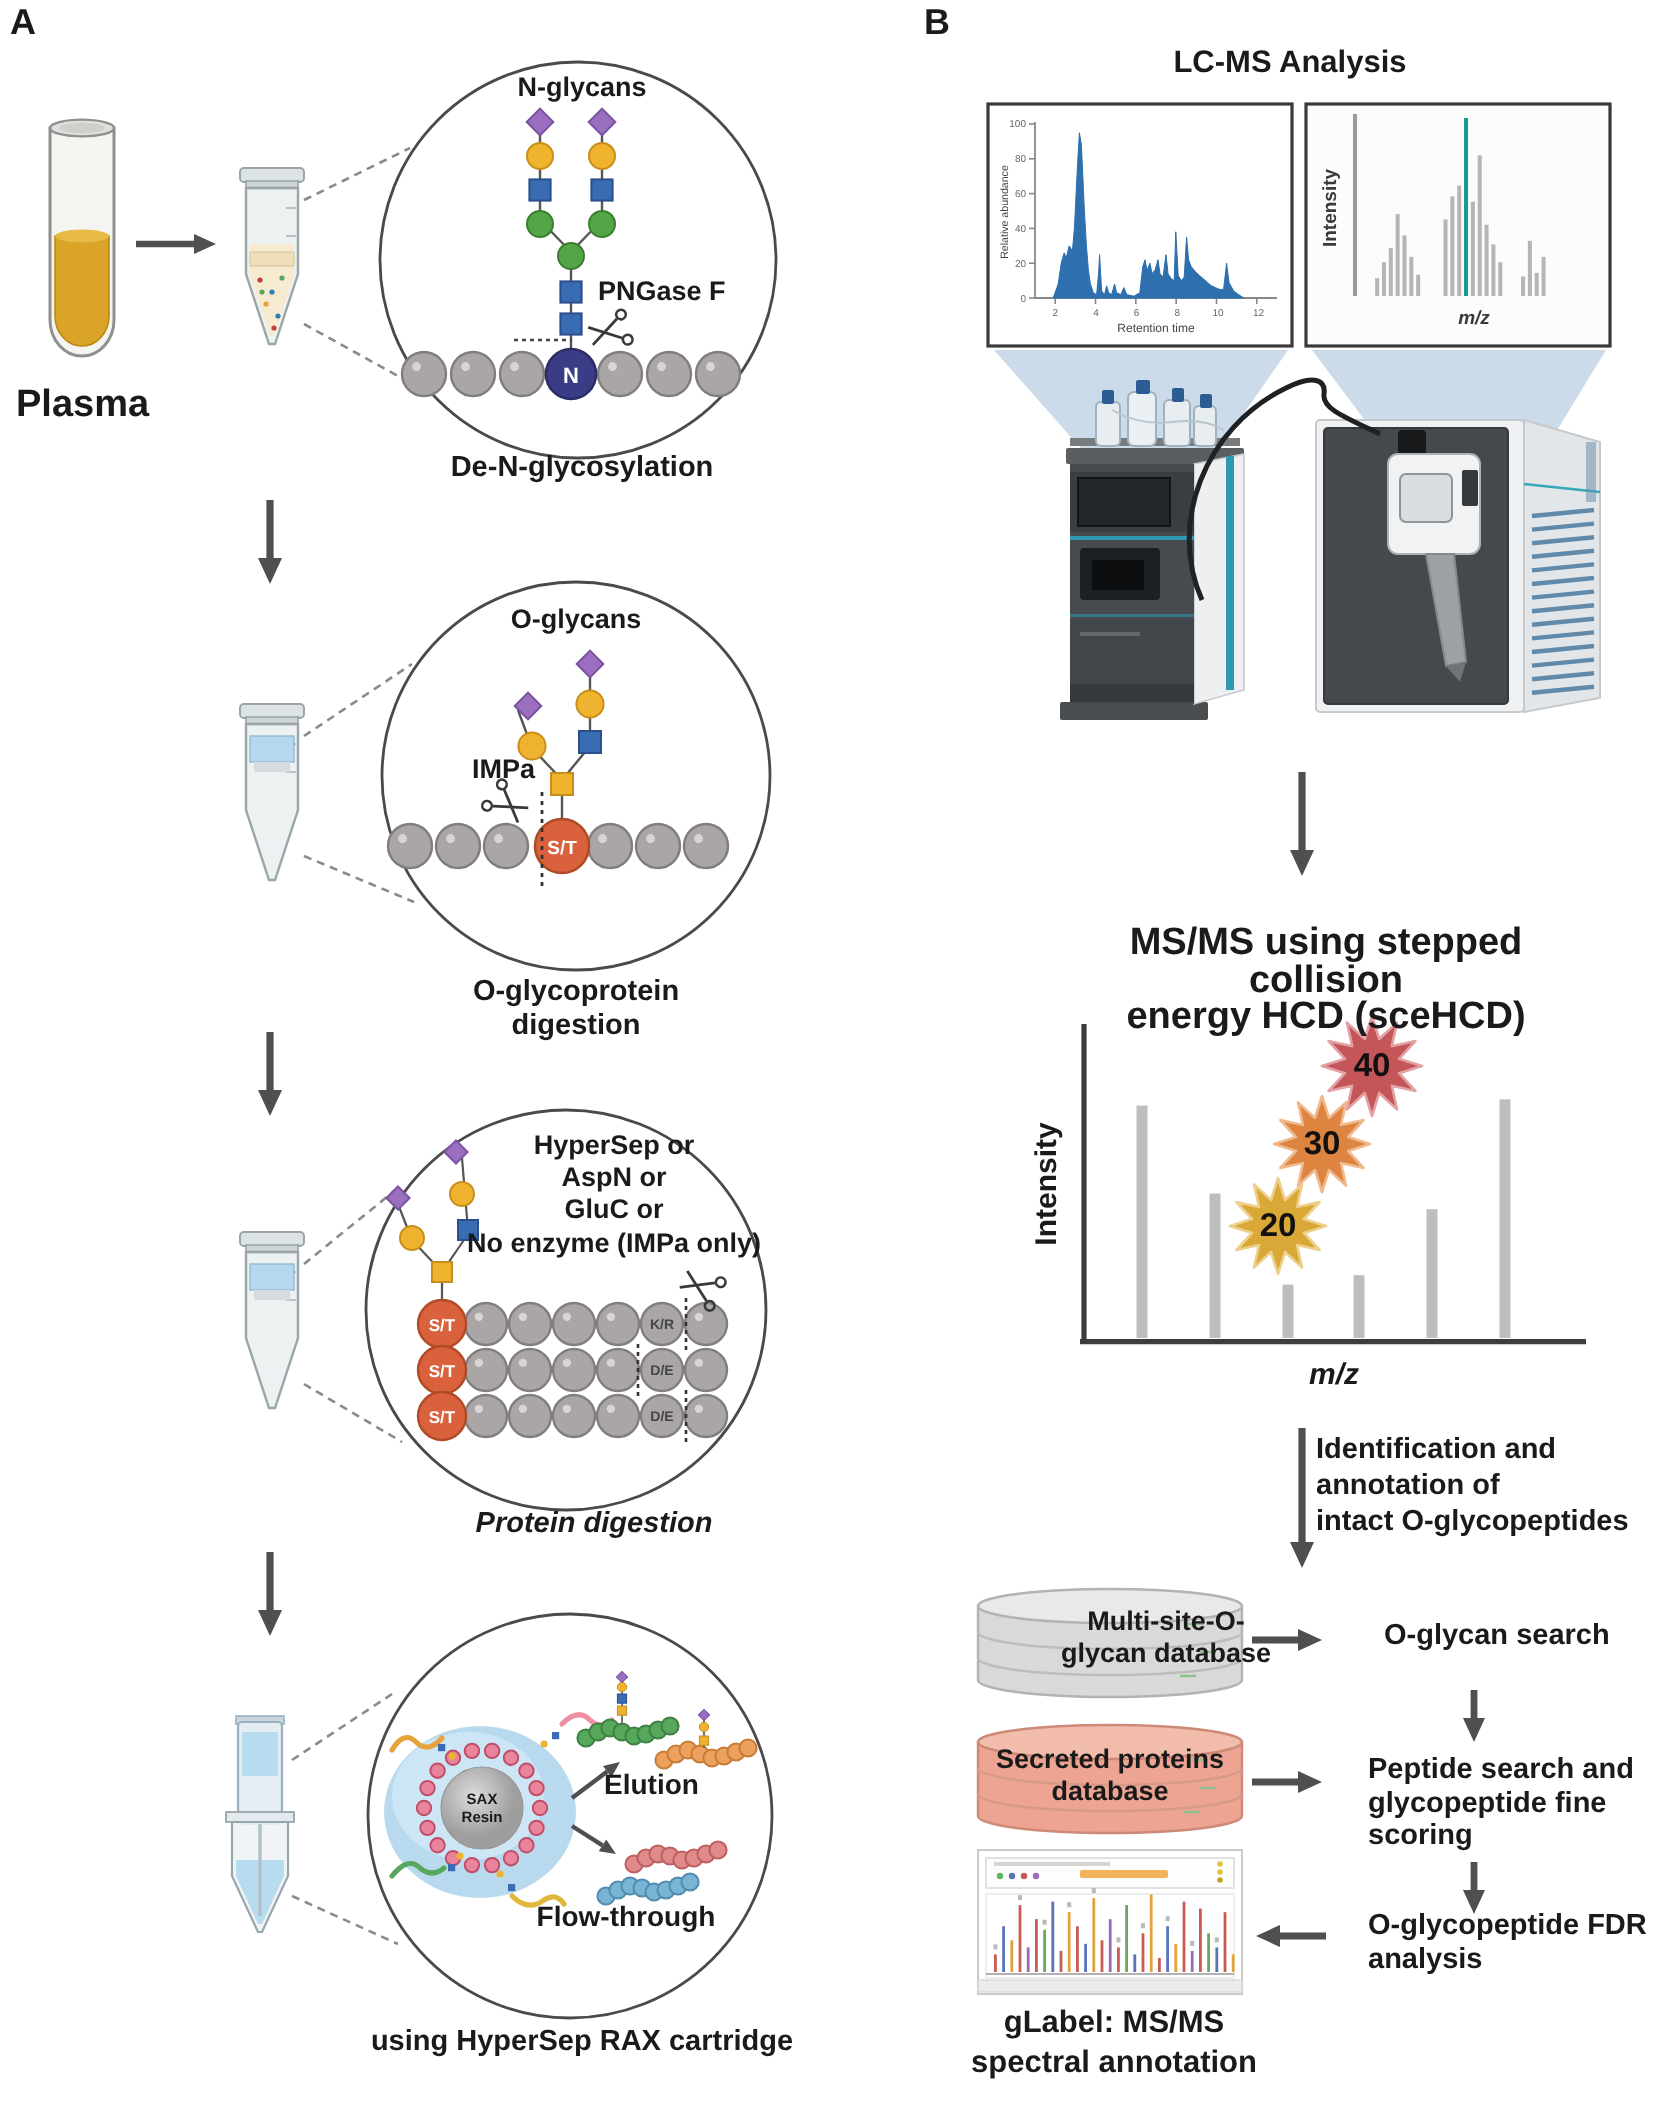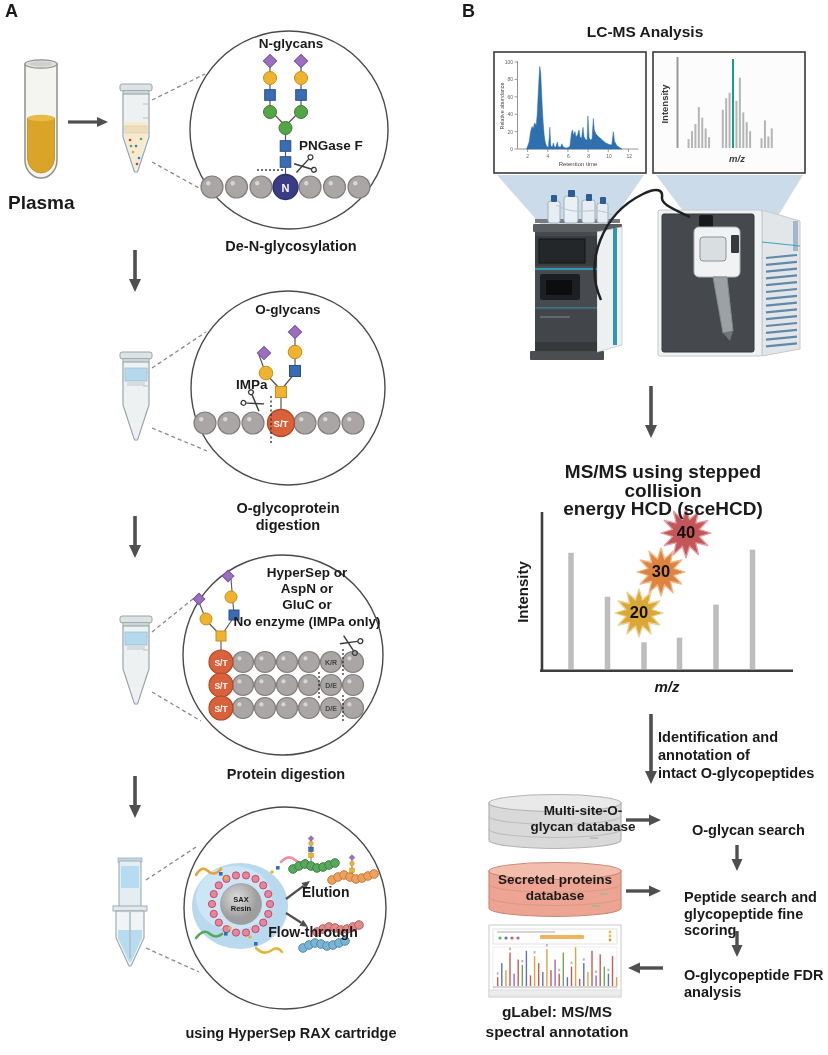--- a/index.html
+++ b/index.html
@@ -4,21 +4,21 @@
 <style>
   html,body{margin:0;padding:0;background:#fff;}
   .canvas{position:relative;width:828px;height:1055px;background:#fff;overflow:hidden;
           font-family:"Liberation Sans",sans-serif;}
   svg{font-family:"Liberation Sans",sans-serif;}
   .t{position:absolute;font-weight:bold;color:#1a1a1a;line-height:1.18;z-index:3;}
   .c{text-align:center;}
   .panel-label{font-size:18px;}
   .fs13{font-size:13.5px;}
   .fs14{font-size:14px;}
-  .fs145{font-size:14.5px;margin-top:12px;}
+  .fs145{font-size:14.5px;}
   .fs15{font-size:19px;}
   .fs155{font-size:15.5px;}
 </style>
 </head>
 <body>
 
 <div class="canvas">
 
   <svg id="art" width="828" height="1055" viewBox="0 0 828 1055">
     <defs>
@@ -656,24 +656,24 @@
     <div>O-glycoprotein</div>
     <div>digestion</div>
   </div>
 
   <div class="t c fs13" style="left:212px;top:565px;width:190px;line-height:16.2px;">
     <div>HyperSep or</div>
     <div>AspN or</div>
     <div>GluC or</div>
     <div>No enzyme (IMPa only)</div>
   </div>
-  <div class="t c fs145" style="left:204px;top:754px;width:164px;">Protein digestion</div>
+  <div class="t c fs145" style="left:215px;top:754px;width:164px;font-style:italic;">Protein digestion</div>
 
   <div class="t fs14" style="left:302px;top:884px;">Elution</div>
-  <div class="t c fs14" style="left:246px;top:924px;width:134px;">Flow-through</div>
+  <div class="t c fs14" style="left:246px;top:950px;width:134px;">Flow-through</div>
   <div class="t c fs145" style="left:166px;top:1012px;width:250px;line-height:19px;">
     <div>using HyperSep RAX cartridge</div>
   </div>
 
   <div class="t c fs155" style="left:560px;top:23px;width:170px;">LC-MS Analysis</div>
   <div class="t c fs15" style="left:538px;top:463px;width:250px;line-height:18.5px;text-align:center;">
     <div>MS/MS using stepped collision</div>
     <div>energy HCD (sceHCD)</div>
   </div>
 

